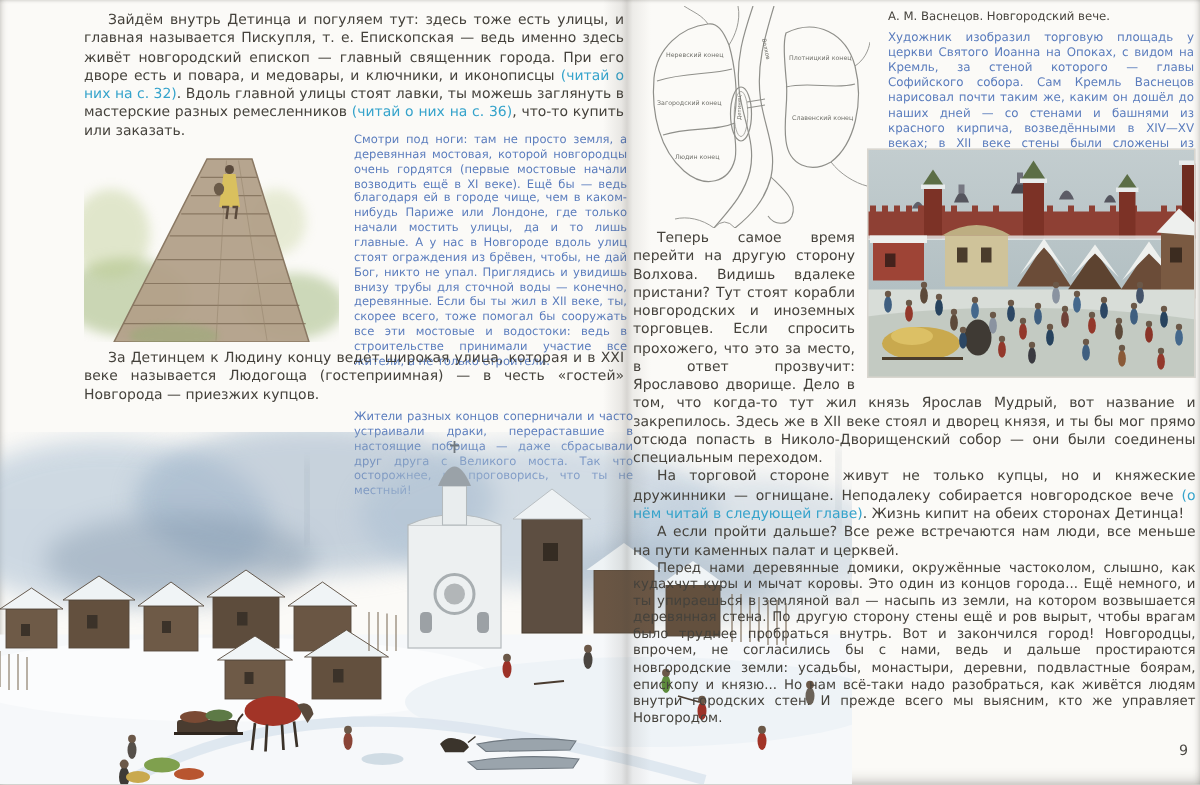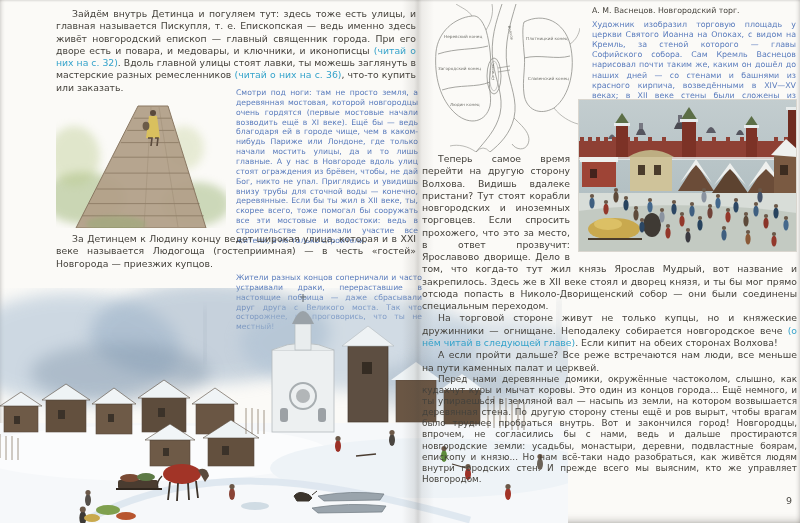--- a/index.html
+++ b/index.html
@@ -246,21 +246,21 @@
         <text x="98" y="36">Плотницкий конец</text>
         <text x="10" y="66">Загородский конец</text>
         <text x="22" y="102">Людин конец</text>
         <text x="100" y="76">Славенский конец</text>
         <text x="64" y="74" transform="rotate(-90 66 74)" font-size="3.6">Детинец</text>
         <text x="80" y="22" transform="rotate(78 80 22)" font-size="3.8">Волхов</text>
       </g>
     </svg>
   </div>
 
-  <div class="abs caption" style="left:592px;top:6px;width:204px;">А. М. Васнецов. Новгородский торг.</div>
+  <div class="abs caption" style="left:592px;top:6px;width:204px;">А. М. Васнецов. Новгородский вече.</div>
 
   <div class="abs note" style="left:592px;top:20px;width:204px;font-size:7.9px;">
     <span>Художник изобразил торговую площадь у церкви Святого Иоанна на Опоках, с видом на Кремль, за стеной которого — главы Софийского собора. Сам Кремль Васнецов нарисовал почти таким же, каким он дошёл до наших дней — со стенами и башнями из красного кирпича, возведёнными в XIV—XV веках; в XII веке стены были сложены из местного серого камня.</span>
   </div>
 
   <div class="abs" style="left:578px;top:99px;width:219px;height:153px;">
     <svg viewBox="0 0 219 153" width="219" height="153">
       <defs>
         <linearGradient id="skyg" x1="0" y1="0" x2="0" y2="1">
           <stop offset="0" stop-color="#c3cdcf"></stop>
@@ -378,21 +378,21 @@
         <use href="#fig" x="126" y="98" fill="#8a93a0"></use>
           <use href="#fig" x="182" y="98" fill="#44536a"></use>
       </g>
       <rect x="0" y="0" width="219" height="153" fill="none" stroke="#d9d6cf" stroke-width="2"></rect>
     </svg>
   </div>
 
   <div class="flow body-text">
     <div class="paint-spacer"></div>
     <p>Теперь самое время перейти на другую сторону Волхова. Видишь вдалеке пристани? Тут стоят корабли новгородских и иноземных торговцев. Если спросить прохожего, что это за место, в ответ прозвучит: Ярославово дворище. Дело в том, что когда-то тут жил князь Ярослав Мудрый, вот название и закрепилось. Здесь же в XII веке стоял и дворец князя, и ты бы мог прямо отсюда попасть в Николо-Дворищенский собор — они были соединены специальным переходом.</p>
-    <p><span>На торговой стороне живут не только купцы, но и княжеские дружинники — огнищане. Неподалеку собирается новгородское вече </span><span class="xref">(о нём читай в следующей главе)</span><span>. Если кипит на обеих сторонах Волхова!</span></p>
+    <p><span>На торговой стороне живут не только купцы, но и княжеские дружинники — огнищане. Неподалеку собирается новгородское вече </span><span class="xref">(о нём читай в следующей главе)</span><span>. Жизнь кипит на обеих сторонах Детинца!</span></p>
     <p>А если пройти дальше? Все реже встречаются нам люди, все меньше на пути каменных палат и церквей.</p>
     <p class="indent-block">Перед нами деревянные домики, окружённые частоколом, слышно, как кудахчут куры и мычат коровы. Это один из концов города... Ещё немного, и ты упираешься в земляной вал — насыпь из земли, на котором возвышается деревянная стена. По другую сторону стены ещё и ров вырыт, чтобы врагам было труднее пробраться внутрь. Вот и закончился город! Новгородцы, впрочем, не согласились бы с нами, ведь и дальше простираются новгородские земли: усадьбы, монастыри, деревни, подвластные боярам, епископу и князю... Но нам всё-таки надо разобраться, как живётся людям внутри городских стен. И прежде всего мы выясним, кто же управляет Новгородом.</p>
   </div>
 
   <div class="pagenum">9</div>
 
   <div class="gutter"></div>
 </div>
 
 </body></html>

